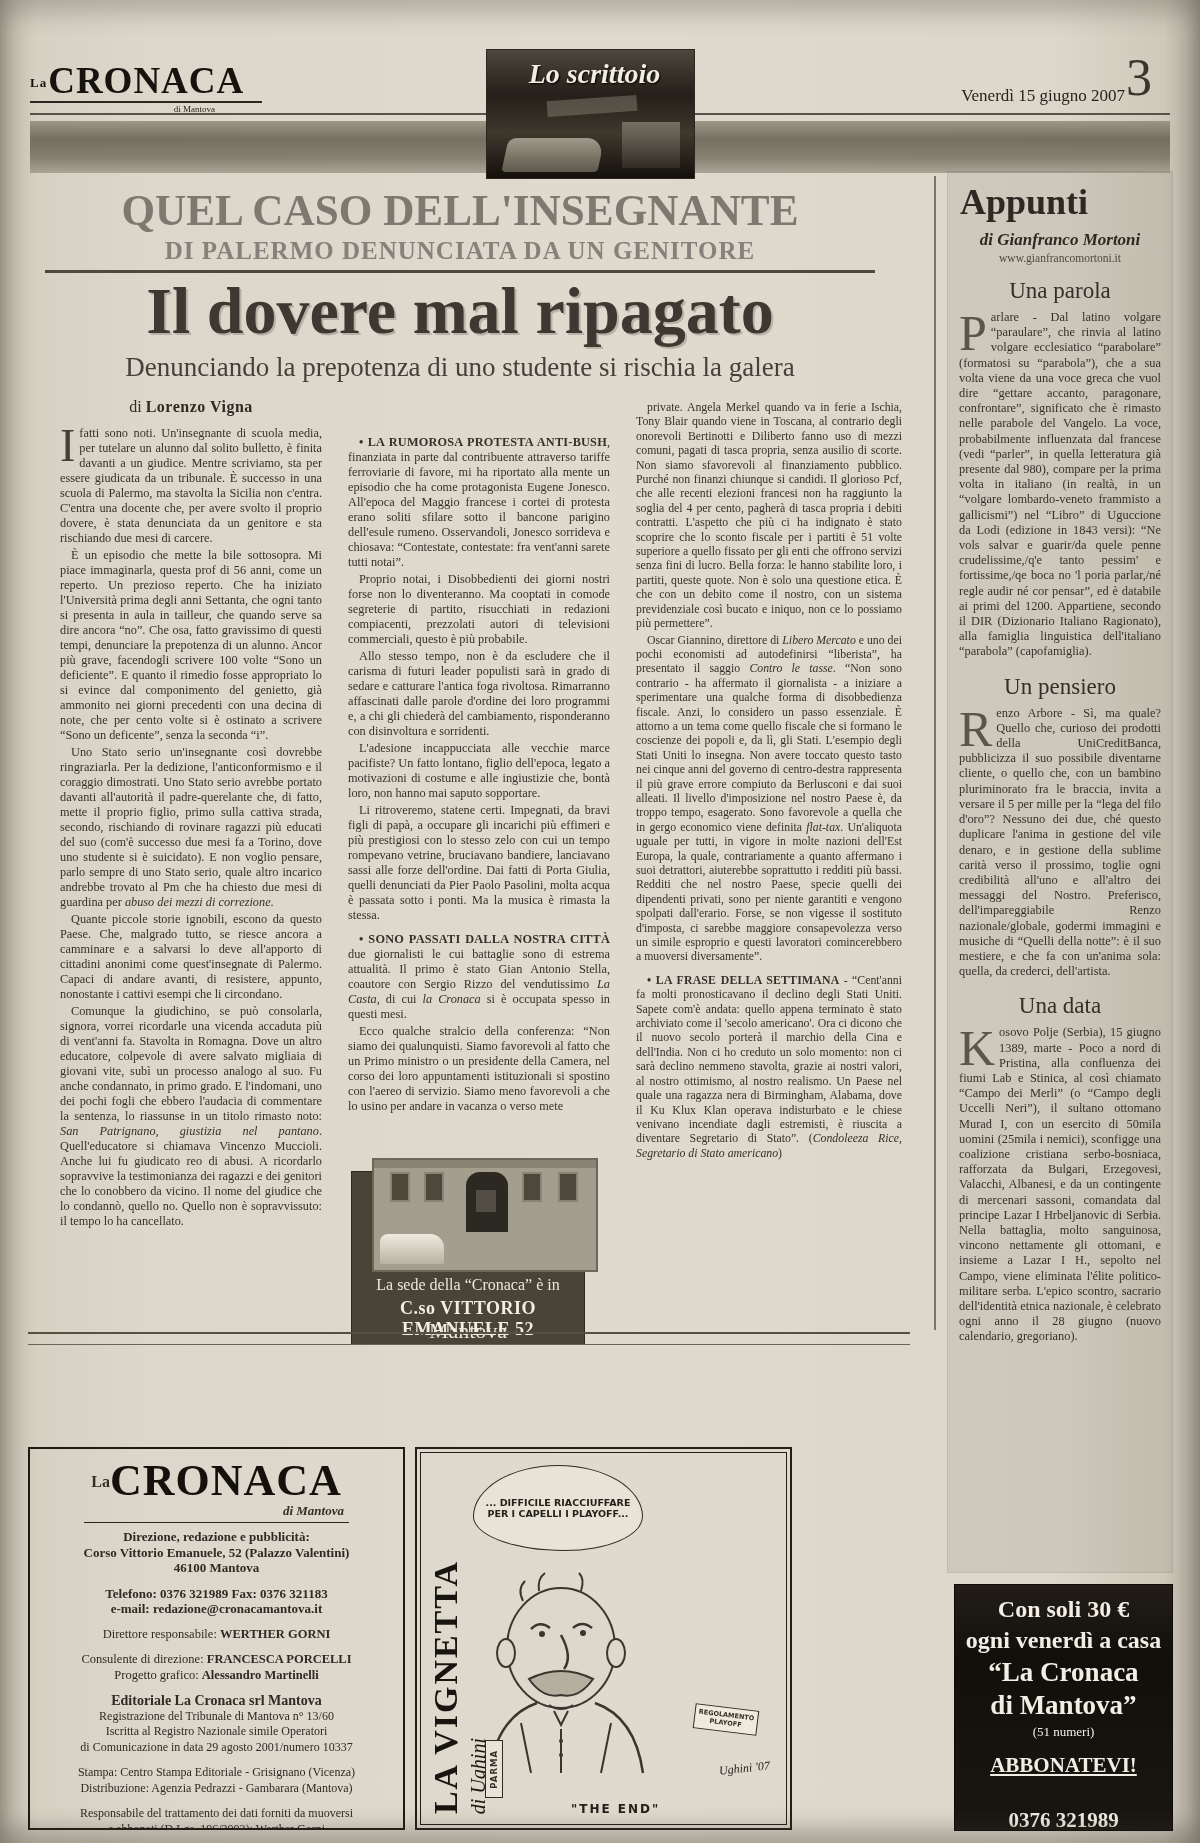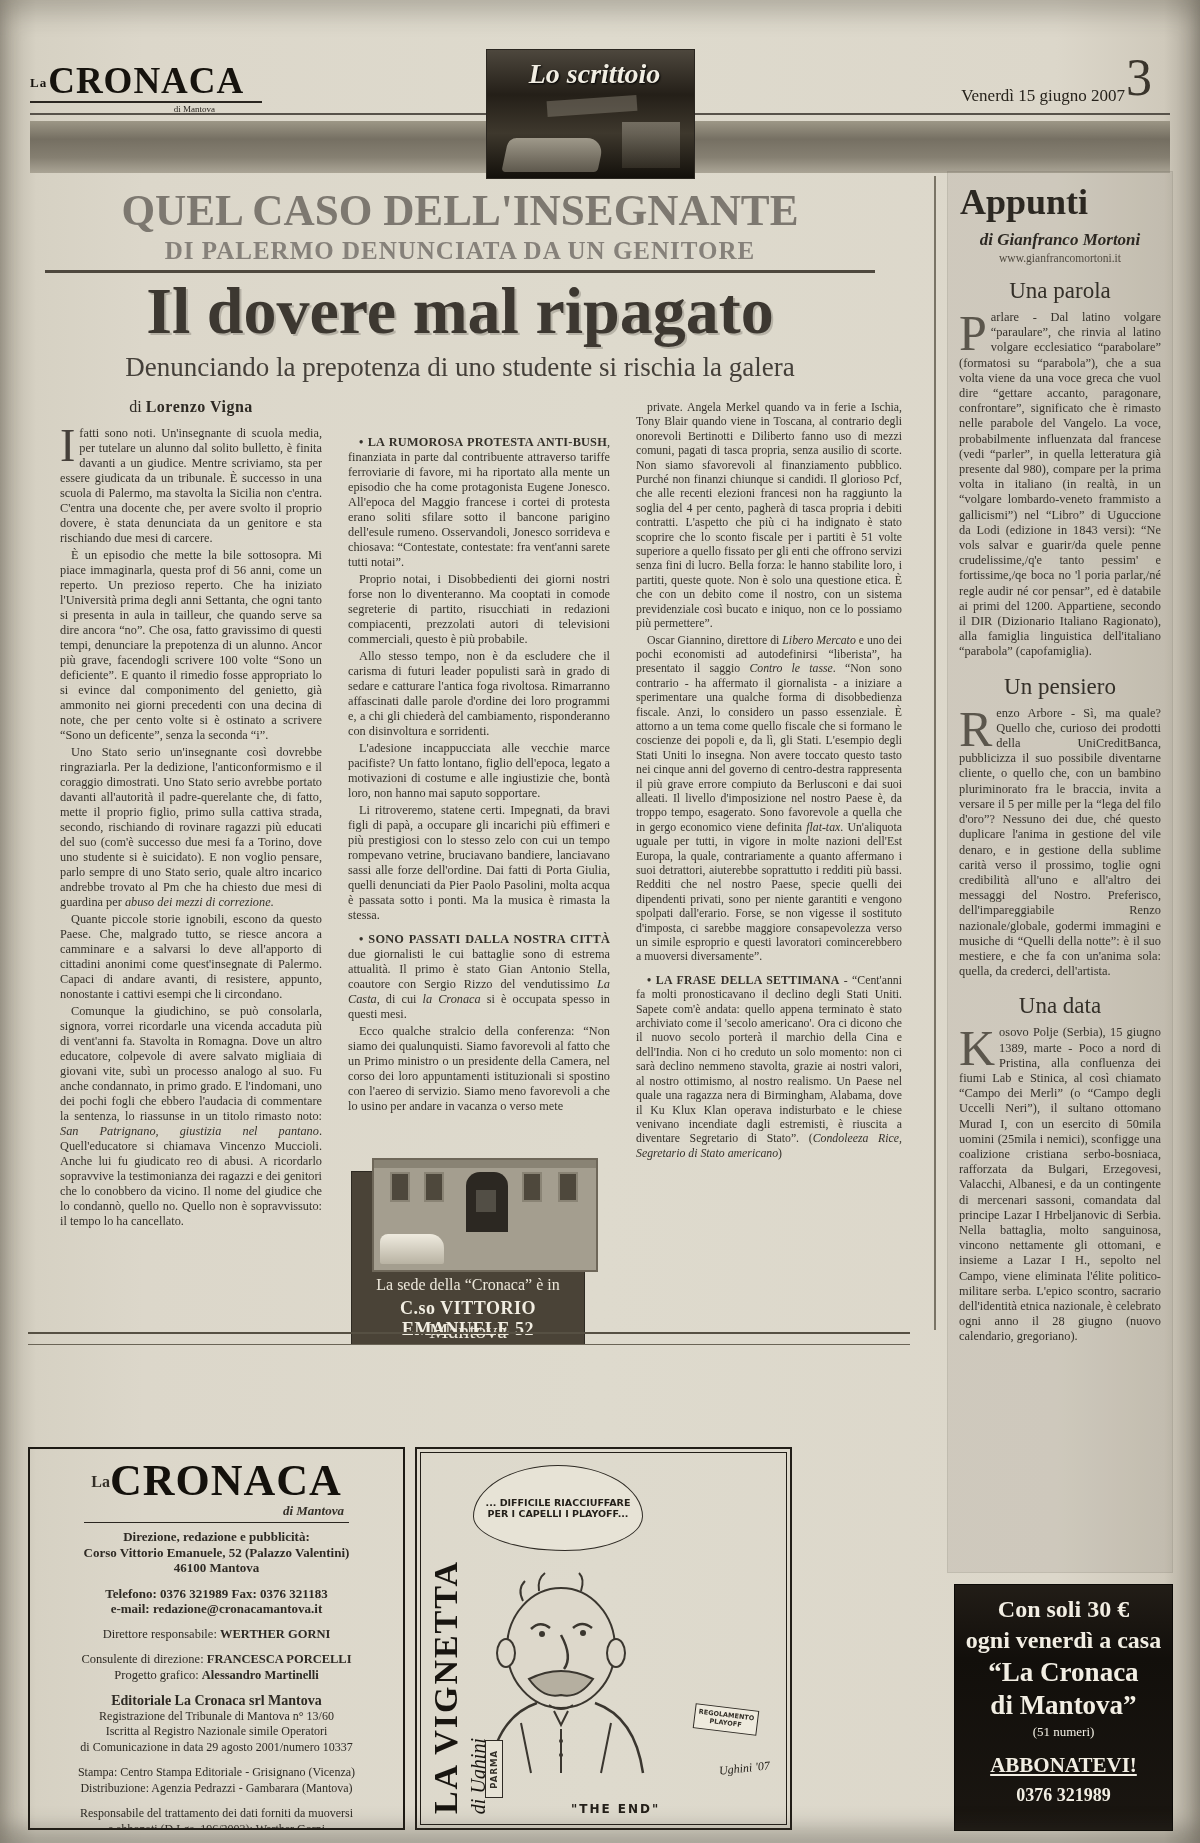--- a/index.html
+++ b/index.html
@@ -100,21 +100,21 @@
   .signature{position:absolute;right:16px;bottom:48px;font-style:italic;font-size:12px;color:#24201a;transform:rotate(-6deg);}
   .the-end{position:absolute;left:150px;bottom:8px;font-family:"DejaVu Sans",sans-serif;font-size:12px;font-weight:bold;letter-spacing:2px;color:#24201a;}
   
   .subscribe{position:absolute;left:955px;top:1585px;width:217px;height:245px;background:linear-gradient(180deg,#221d17,#120f0b 30%,#1a1611 100%);
         box-shadow:0 0 0 1px #0c0a07;color:#f2eee3;text-align:center;box-sizing:border-box;padding-top:10px;overflow:hidden;}
   .sub-s1{font-size:24px;font-weight:bold;line-height:1.2;}
   .sub-s2{font-size:24px;font-weight:bold;line-height:1.35;}
   .sub-s3{font-size:27px;font-weight:bold;line-height:1.2;}
   .sub-s4{font-size:13px;line-height:1.7;}
   .sub-s5{font-size:21px;font-weight:bold;text-decoration:underline;line-height:1.6;margin-top:6px;}
-  .sub-s6{font-size:18px;font-weight:bold;line-height:1.4;}
+  .sub-s6{font-size:21px;font-weight:bold;line-height:1.4;margin-top:23px;}
   
   .sp-door{position:absolute;left:92px;top:12px;width:42px;height:60px;background:#2c2822;border-radius:14px 14px 0 0;}
   .sp-door::after{content:"";position:absolute;left:10px;top:18px;width:20px;height:22px;background:#c5bfae;opacity:.25;}
   .sp-win{position:absolute;top:14px;width:16px;height:26px;background:#4e483c;box-shadow:0 0 0 2px #8a8475;}
   .sp-van{position:absolute;left:6px;bottom:6px;width:64px;height:30px;background:linear-gradient(180deg,#efebdf,#b9b3a3);border-radius:8px 14px 2px 2px;}
   .sp-strip{position:absolute;left:0;top:0;width:100%;height:8px;background:#6e6759;opacity:.5;}
 </style>
 </head>
 <body>
 

